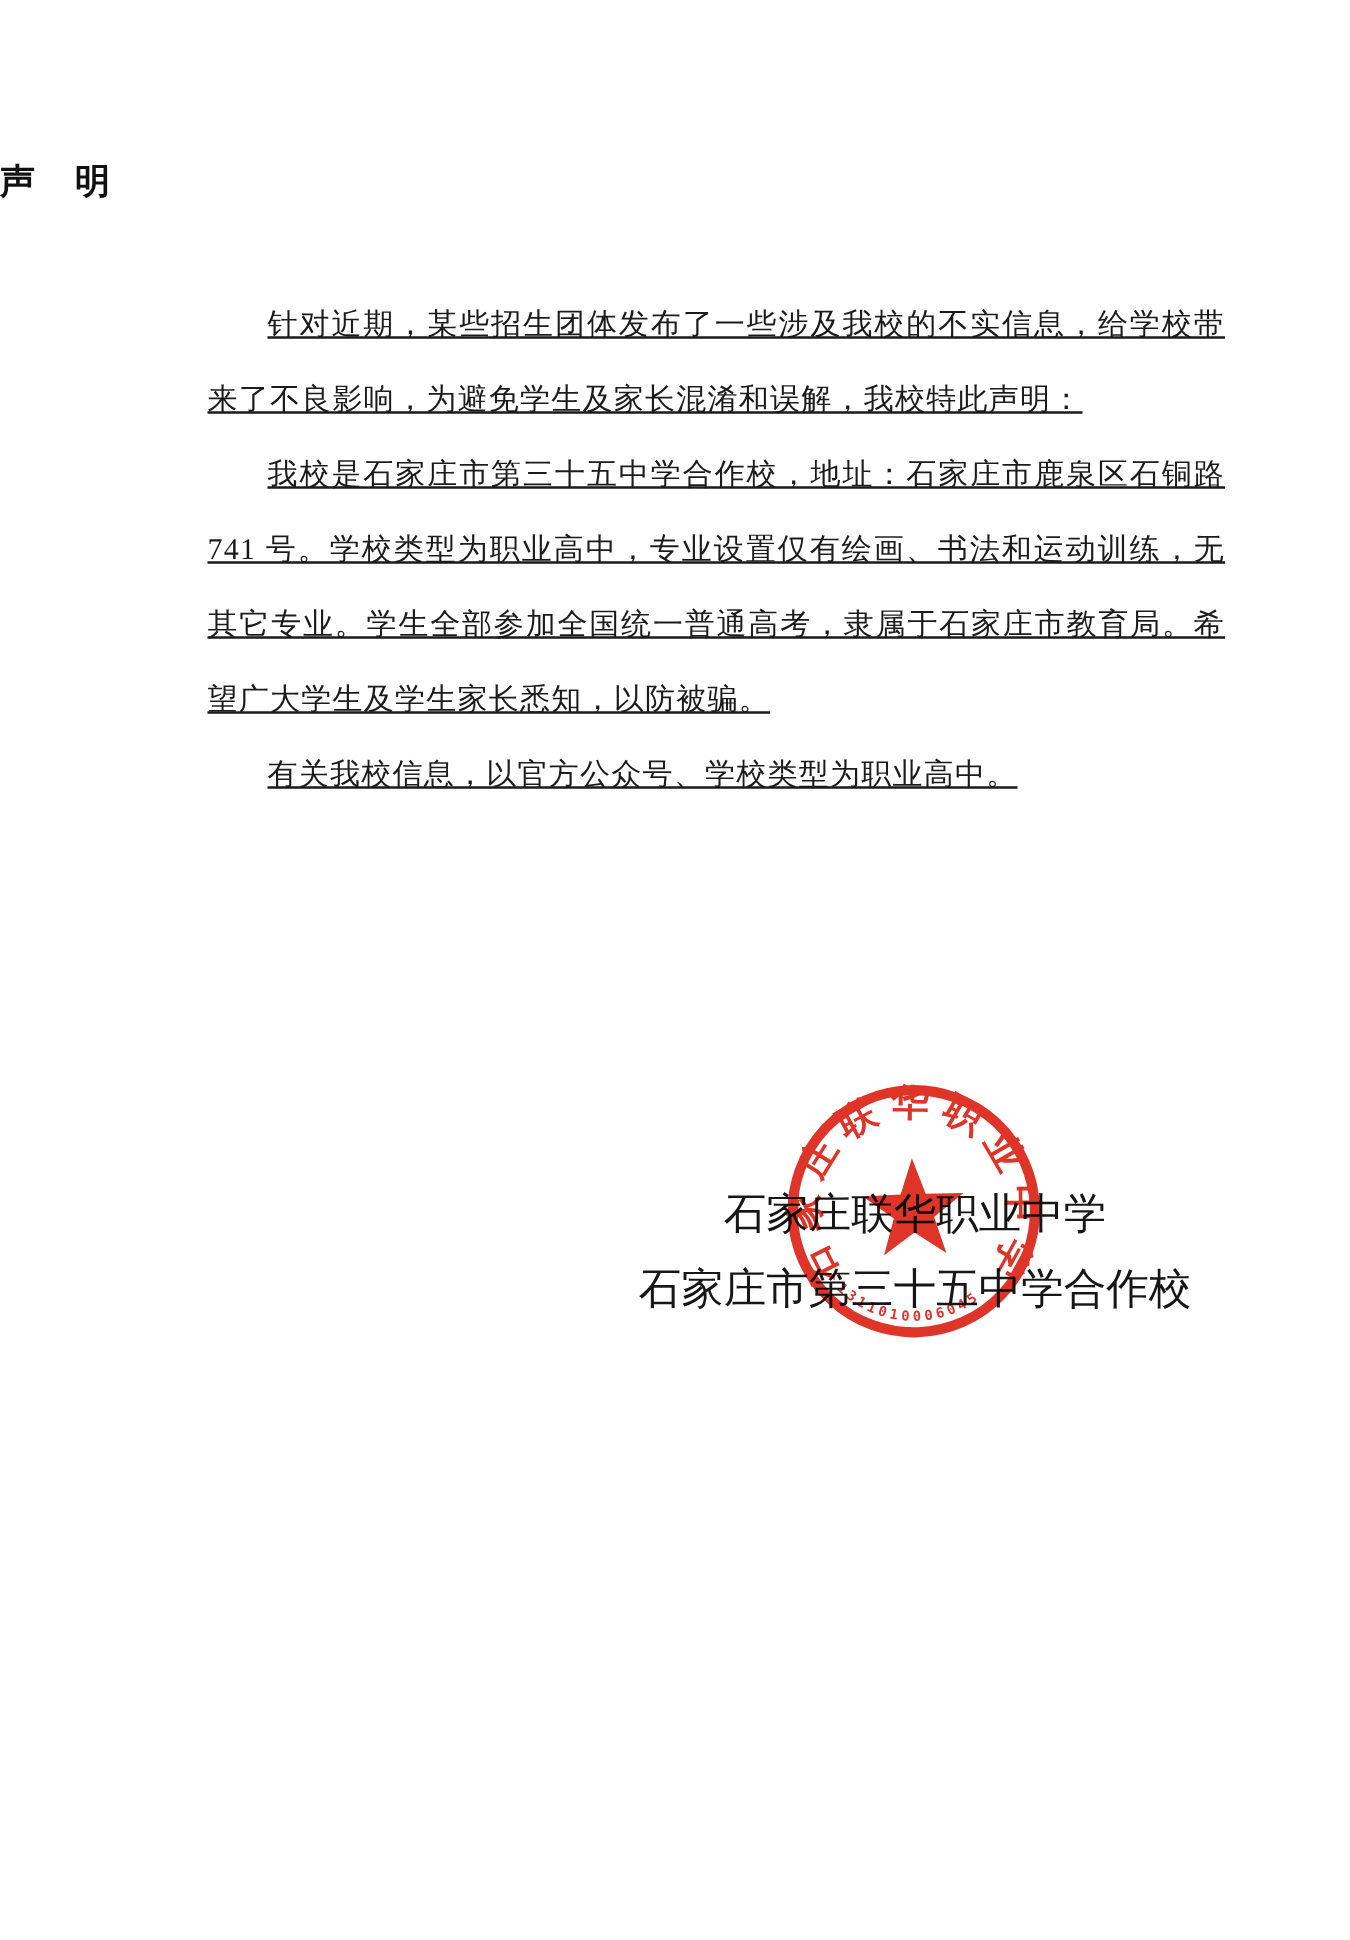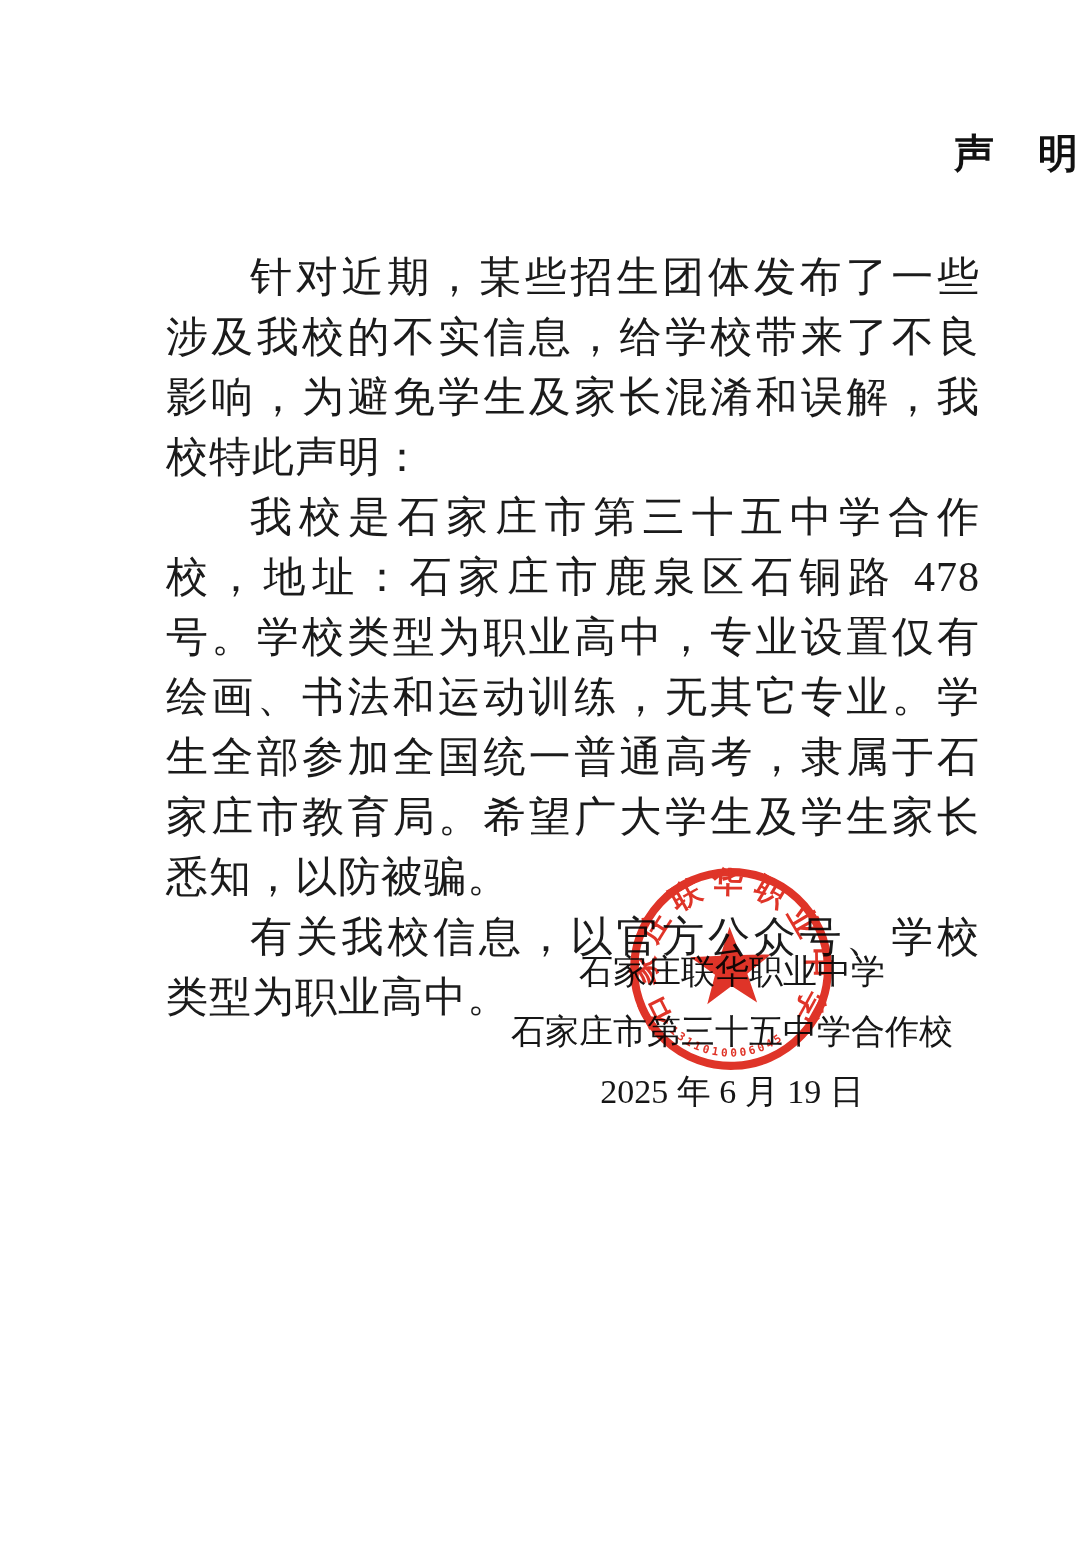--- a/index.html
+++ b/index.html
@@ -12,33 +12,34 @@
     width: 1080px;
     height: 1552px;
     background: #ffffff;
     overflow: hidden;
     font-family: "Liberation Serif", "DejaVu Serif", serif;
     color: #1b1b1b;
   }
   .doc-title {
     margin: 0;
     padding-top: 126px;
-    text-align: right;
+    text-align: left;
     font-family: "DejaVu Sans", "Liberation Sans", sans-serif;
     font-weight: 900;
-    font-size: 40px;
+    font-size: 28px;
     letter-spacing: 2px;
     color: #111111;
   }
   .doc-body {
     margin: 66px 100px 0 166px;
-    font-size: 42px;
+    font-size: 24px;
     line-height: 60px;
     text-align: justify;
     letter-spacing: 1px;
+    text-decoration: underline;
   }
   .doc-body p {
     margin: 0;
     text-indent: 2em;
   }
   .signature-block {
     position: absolute;
     top: 942px;
     left: 452px;
     width: 560px;
@@ -78,28 +79,27 @@
 </style>
 </head>
 <body>
 
 <div class="page">
 
   <h1 class="doc-title">声　明</h1>
 
   <div class="doc-body">
     <p>针对近期，某些招生团体发布了一些涉及我校的不实信息，给学校带来了不良影响，为避免学生及家长混淆和误解，我校特此声明：</p>
-    <p>我校是石家庄市第三十五中学合作校，地址：石家庄市鹿泉区石铜路 478 号。学校类型为职业高中，专业设置仅有绘画、书法和运动训练，无其它专业。学生全部参加全国统一普通高考，隶属于石家庄市教育局。希望广大学生及学生家长悉知，以防被骗。</p>
+    <p>我校是石家庄市第三十五中学合作校，地址：石家庄市鹿泉区石铜路 741 号。学校类型为职业高中，专业设置仅有绘画、书法和运动训练，无其它专业。学生全部参加全国统一普通高考，隶属于石家庄市教育局。希望广大学生及学生家长悉知，以防被骗。</p>
     <p>有关我校信息，以官方公众号、学校类型为职业高中。</p>
   </div>
 
   <div class="signature-block">
     <div>石家庄联华职业中学</div>
     <div>石家庄市第三十五中学合作校</div>
-    <div>2025 年 6 月 19 日</div>
   </div>
 
   <div class="seal">
     <svg viewBox="0 0 216 216" xmlns="http://www.w3.org/2000/svg">
       <defs>
         <path id="ringTextPath" d="M 54.3 161.7 A 76 76 0 1 1 161.7 161.7" fill="none"></path>
         <path id="codeTextPath" d="M 29.2 144.8 A 87 87 0 0 0 186.8 144.8" fill="none"></path>
       </defs>
       <circle cx="108" cy="108" r="96" fill="none" stroke="#dd2417" stroke-width="8"></circle>
       <polygon fill="#dd2417" points="108,66 117.9,94.4 147.9,95.0 124.0,113.2 132.7,142.0 108,124.8 83.3,142.0 92.0,113.2 68.1,95.0 98.1,94.4"></polygon>

